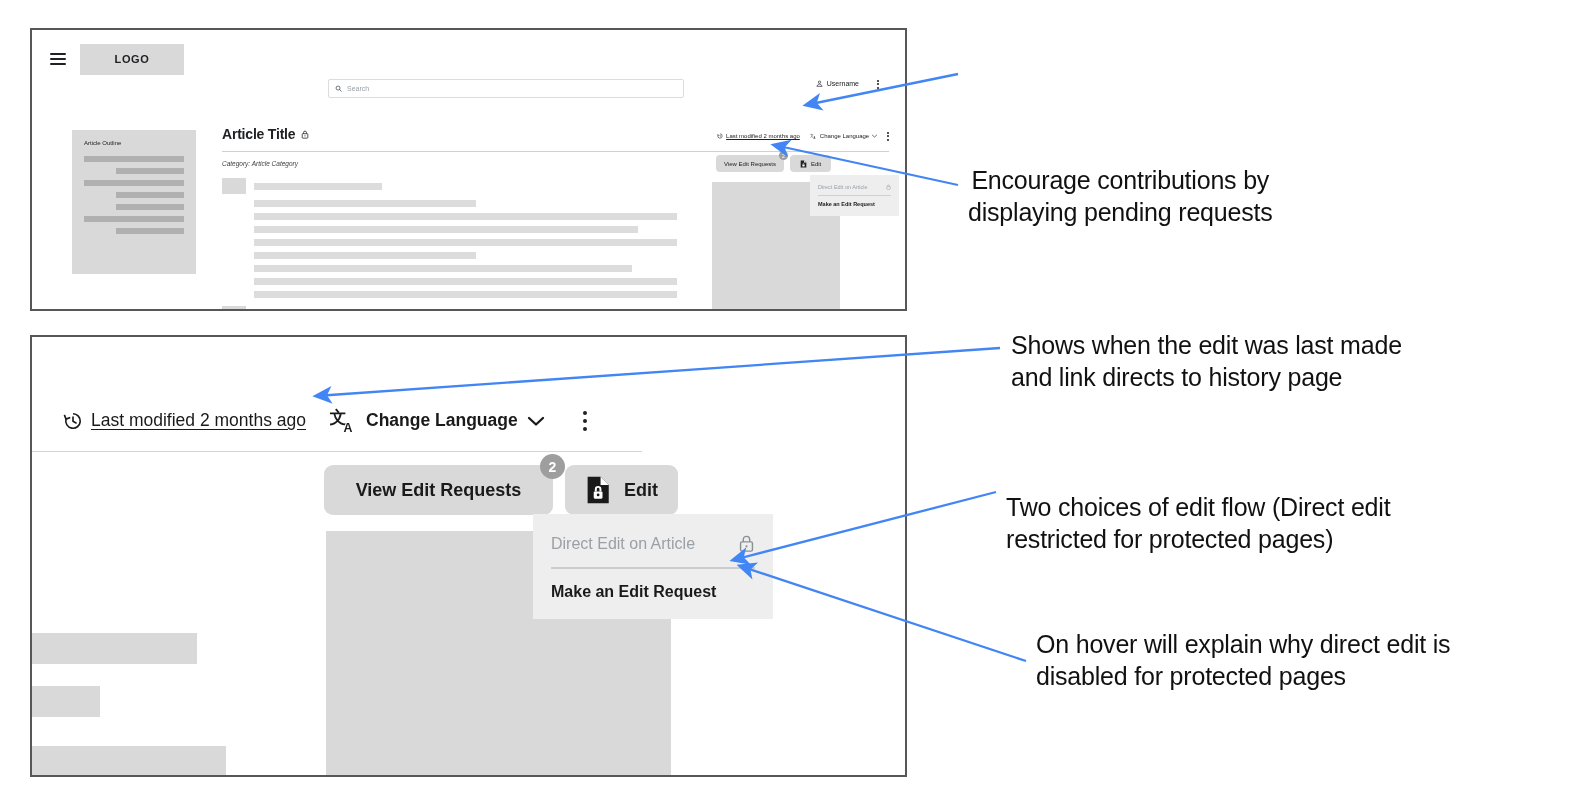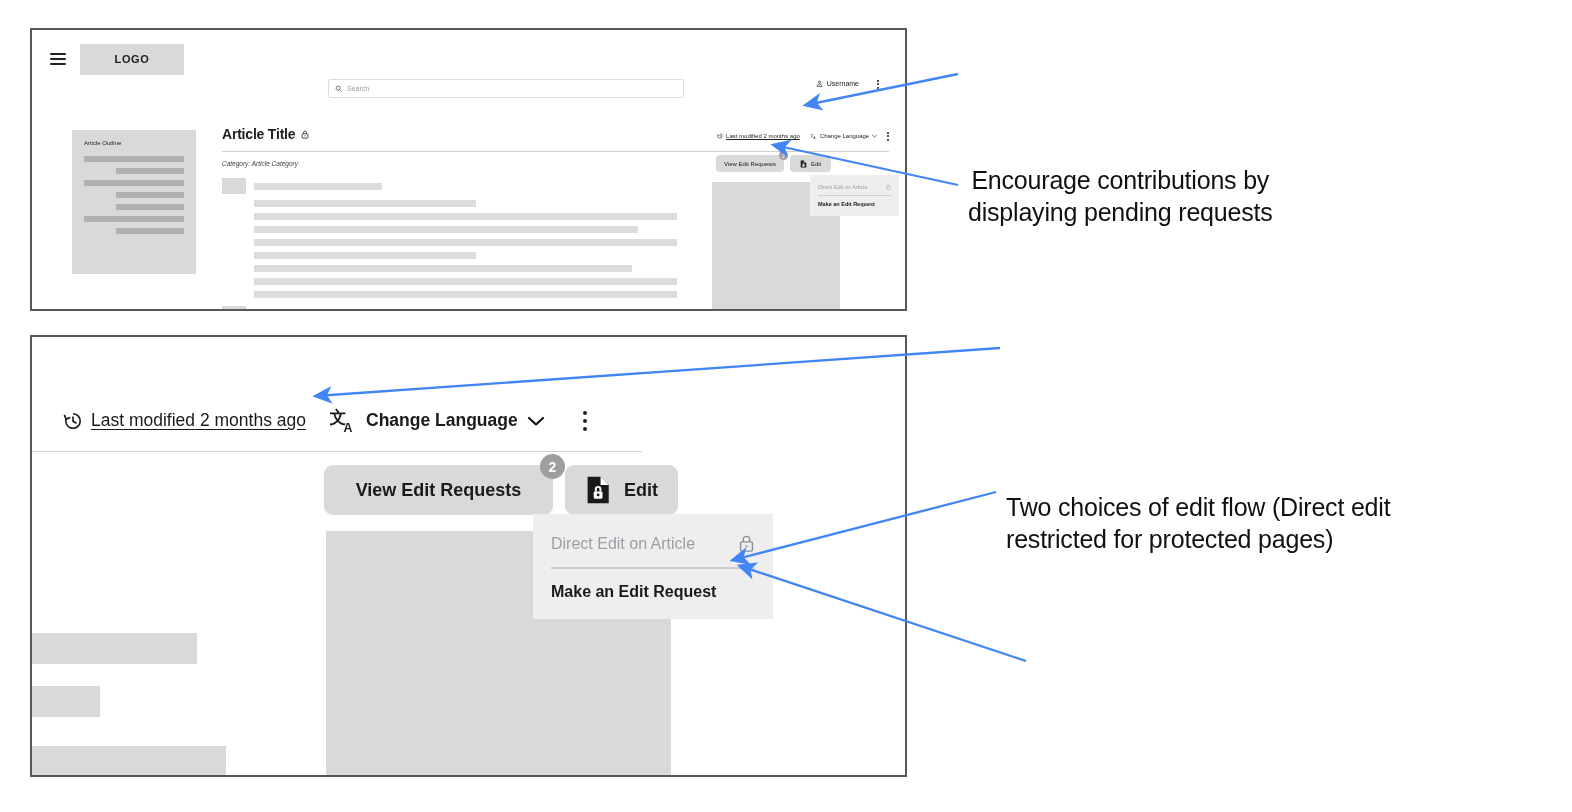--- a/index.html
+++ b/index.html
@@ -387,22 +387,26 @@
       </svg>
     </div>
     <div class="msep"></div>
     <div class="mi strong">
       <span>Make an Edit Request</span>
     </div>
   </div>
 
   <div class="anno" id="anno-2">Encourage contributions by
 displaying pending requests</div>
+  <div class="anno" id="anno-3">Shows when the edit was last made
+and link directs to history page</div>
   <div class="anno" id="anno-4">Two choices of edit flow (Direct edit
 restricted for protected pages)</div>
+  <div class="anno" id="anno-5">On hover will explain why direct edit is
+disabled for protected pages</div>
 
   <svg class="arrows">
     <defs>
       <marker id="ah" markerWidth="9" markerHeight="9" refX="7.4" refY="4.5" orient="auto">
         <path d="M9,4.5 L0.4,8.4 L2.6,4.5 L0.4,0.6 Z" fill="#4285f4"></path>
       </marker>
     </defs>
 
     <line x1="958" y1="74" x2="806" y2="105" stroke="#4285f4" stroke-width="2.3" marker-end="url(#ah)"></line>
 

